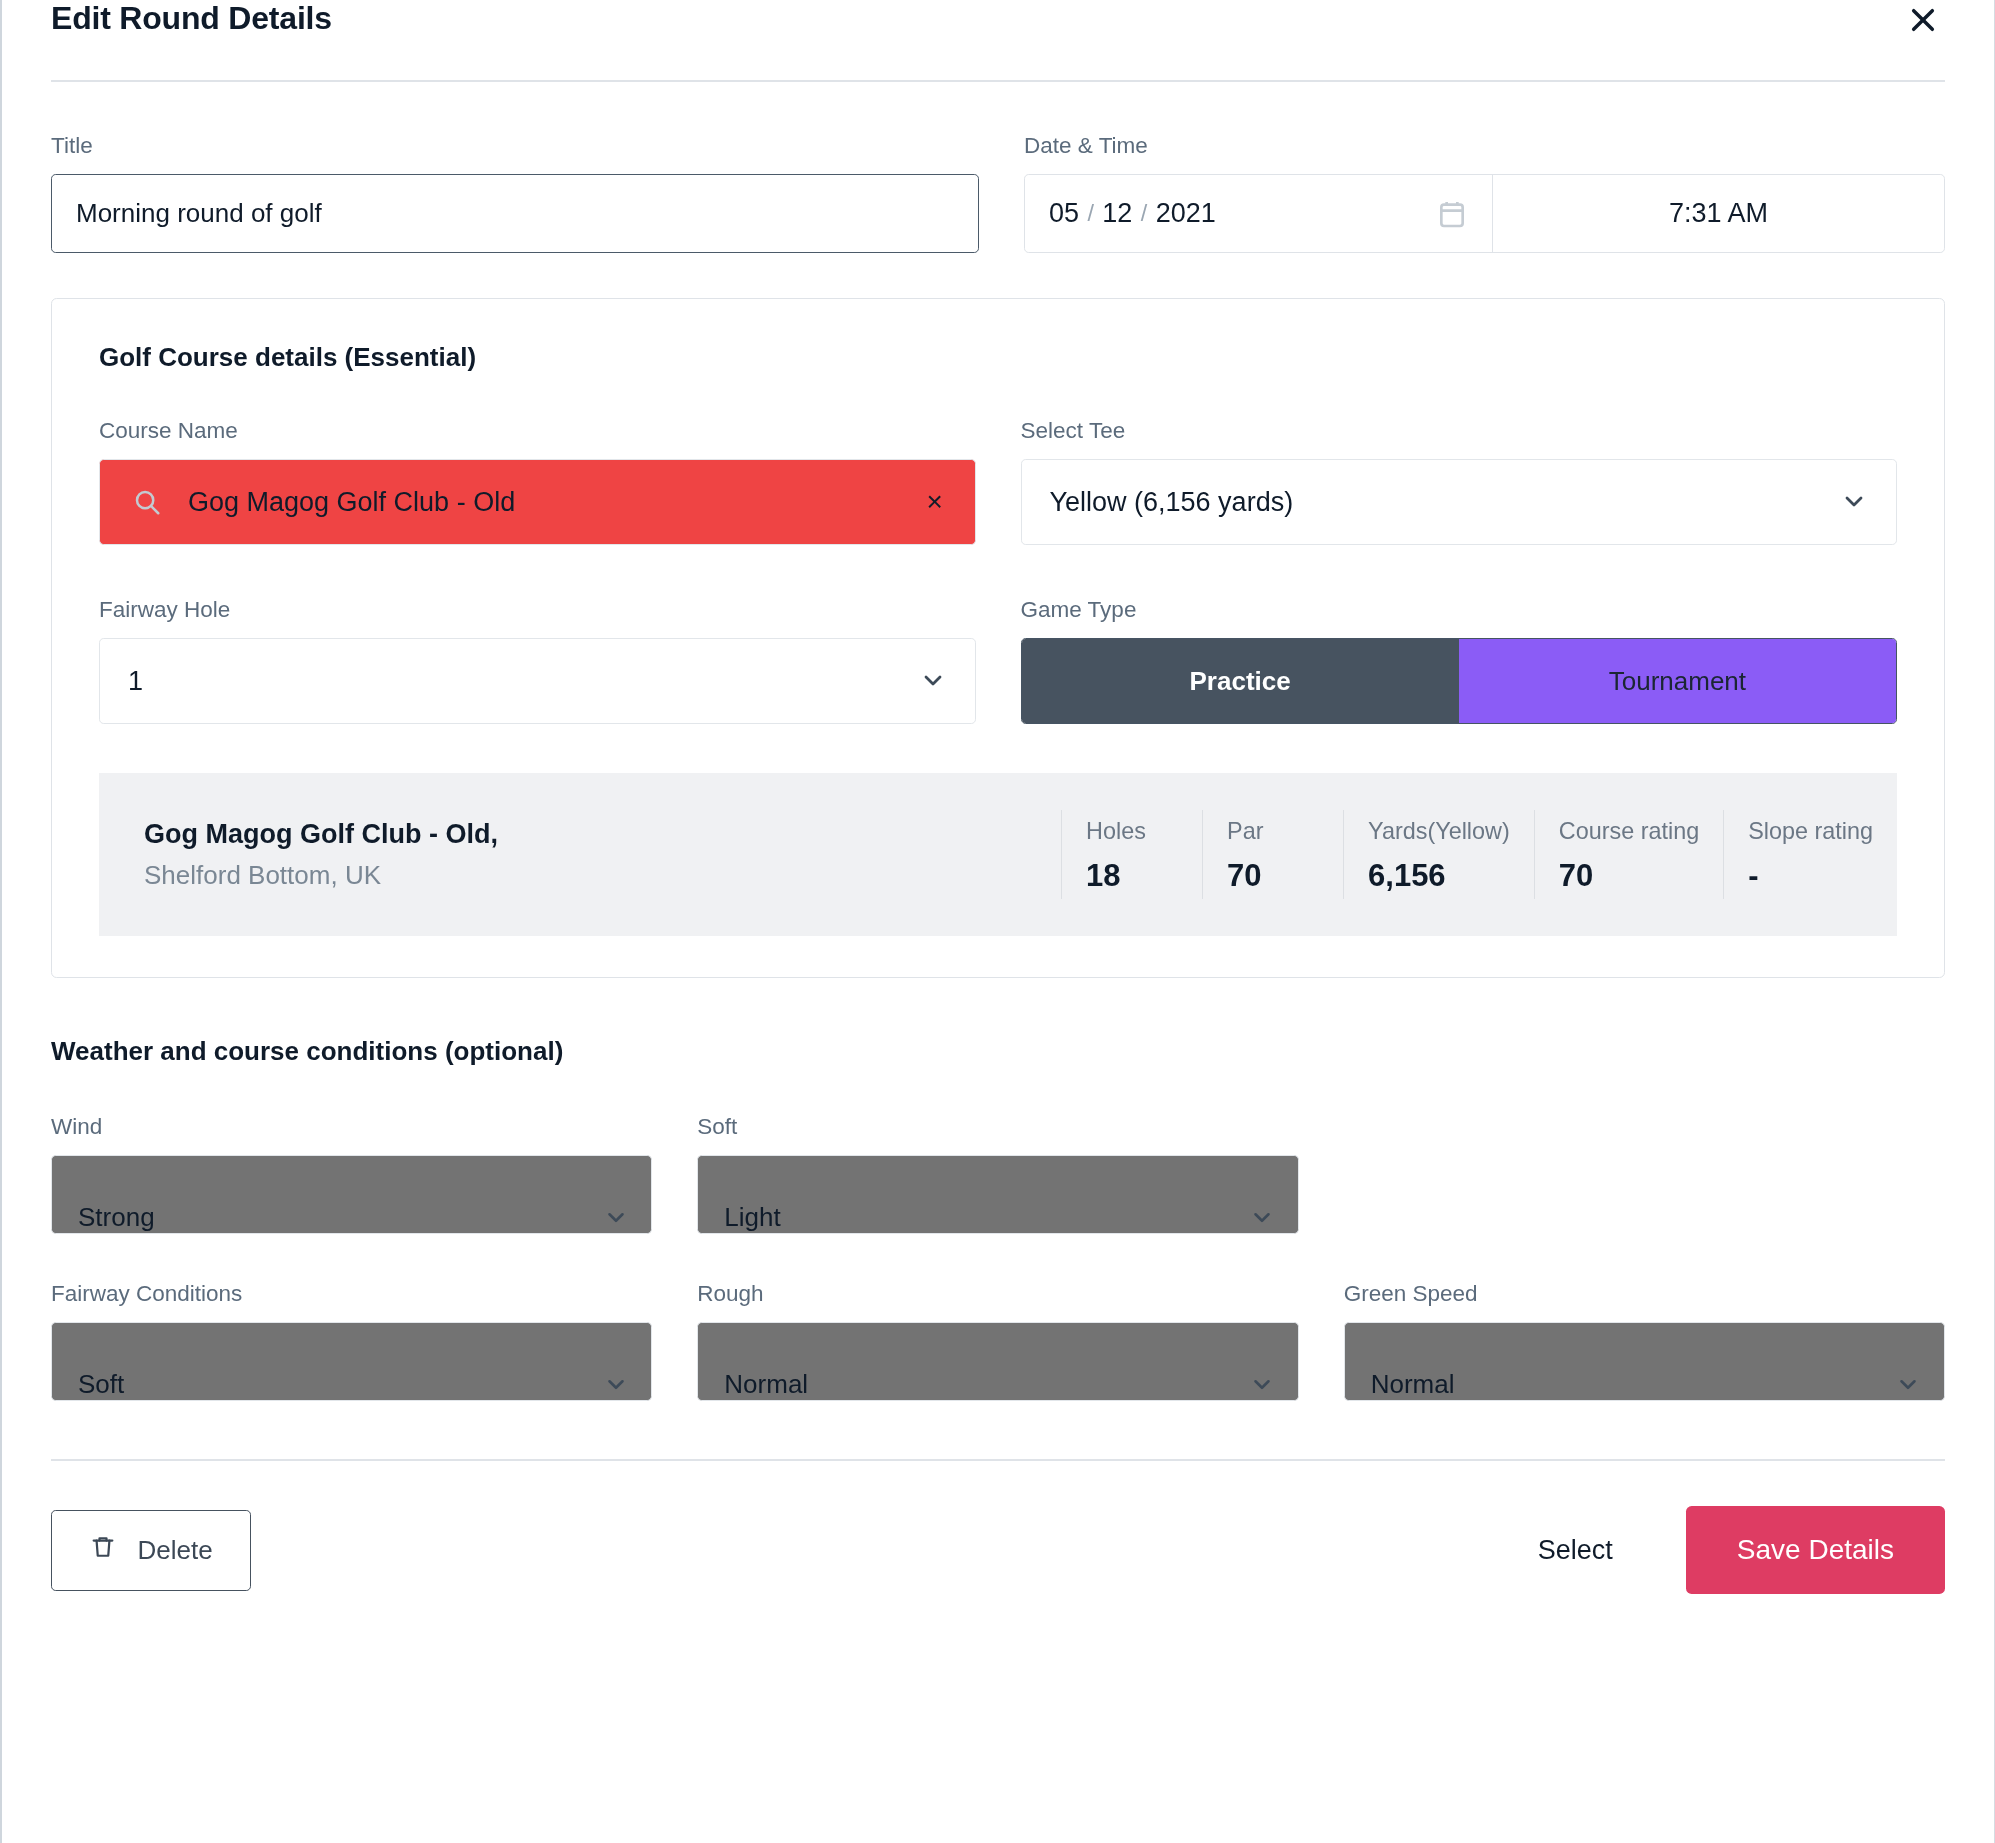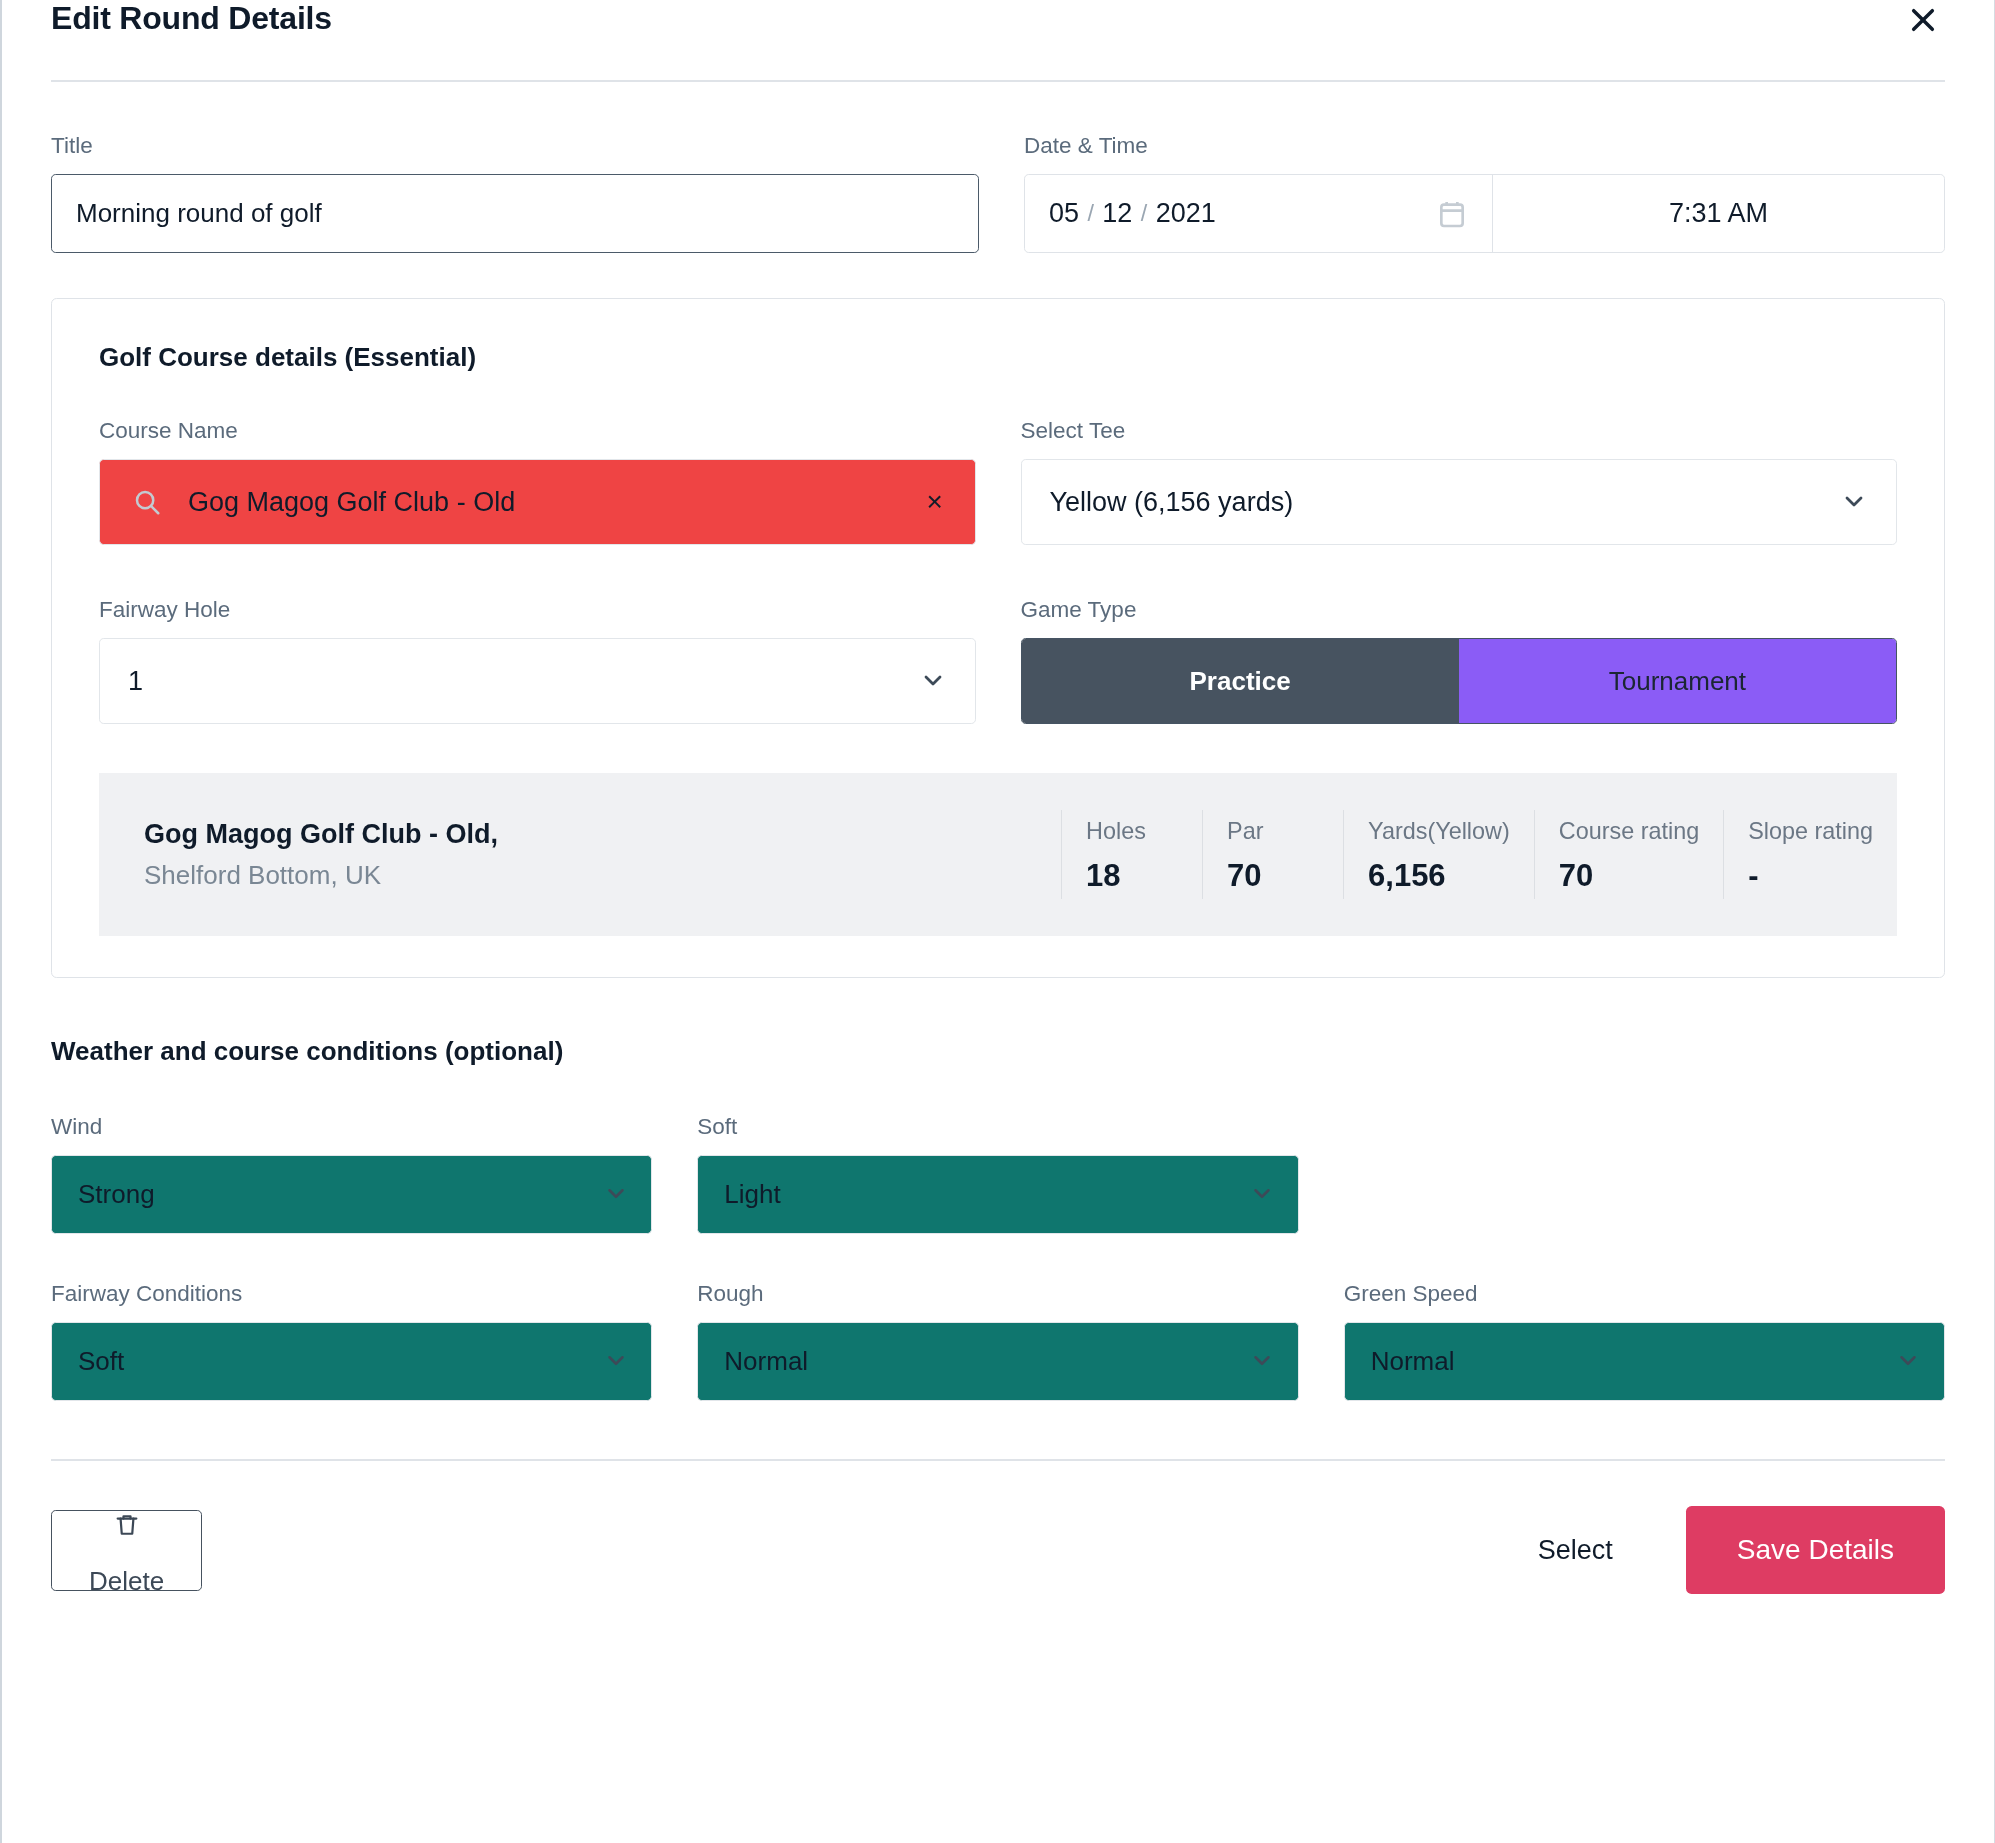--- a/index.html
+++ b/index.html
@@ -270,24 +270,24 @@
     margin-top: 47px;
   }
   .weather-col { flex: 1; }
   .weather-col.spacer { visibility: hidden; }
 
   .w-select {
     height: 79px;
     border: 1.9px solid #e2e6ea;
     border-radius: 4.7px;
     display: flex;
-    align-items: center;
+    align-items: flex-end;
     justify-content: space-between;
     padding: 0 22.5px 0 26px;
-    background: #0f766e;
+    background: #737373;
     cursor: pointer;
   }
   .w-value { font-size: 26px; color: #0f1b2a; }
 
   
   .footer-rule {
     height: 1.9px;
     background: #dfe3e8;
     margin-top: 58px;
   }
@@ -303,21 +303,20 @@
     gap: 20.6px;
     height: 81px;
     padding: 0 37px;
     border: 1.9px solid #46525f;
     border-radius: 4.7px;
     background: #fff;
     font-size: 26px;
     color: #3c4856;
     cursor: pointer;
     font-family: "Liberation Sans", sans-serif;
-    flex-direction: column;
   }
   .footer-right {
     display: flex;
     align-items: center;
     gap: 60px;
   }
   .btn-cancel {
     background: none;
     border: none;
     font-size: 27px;

